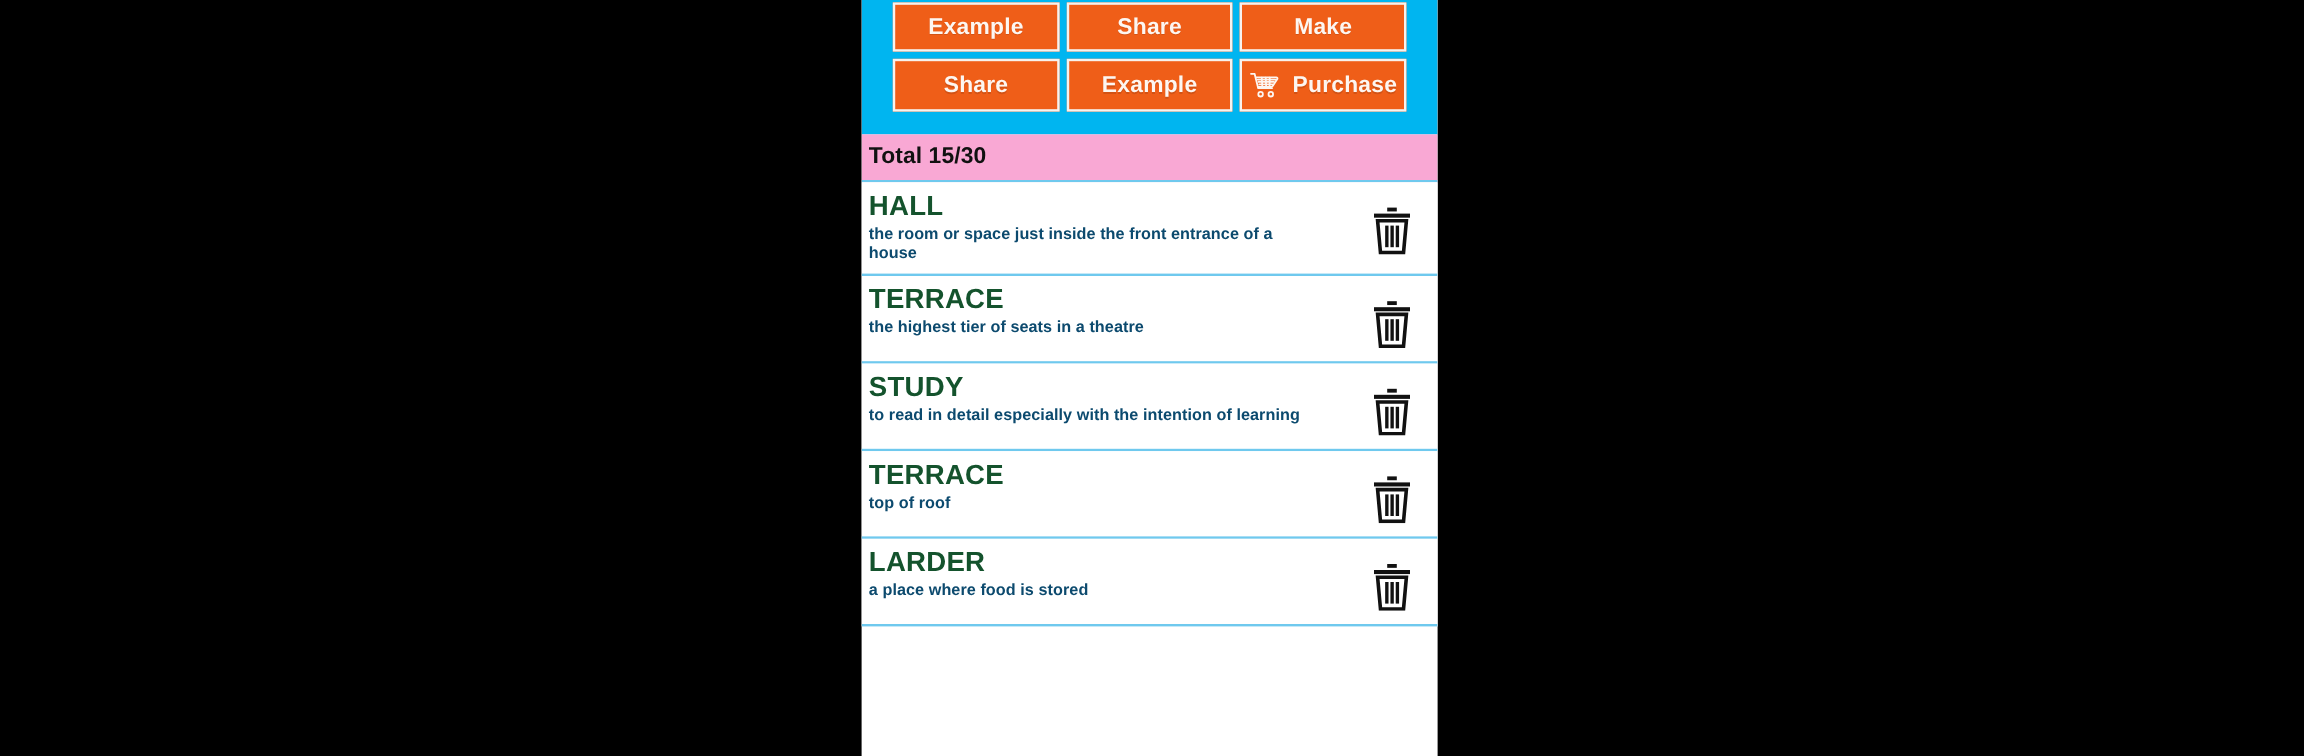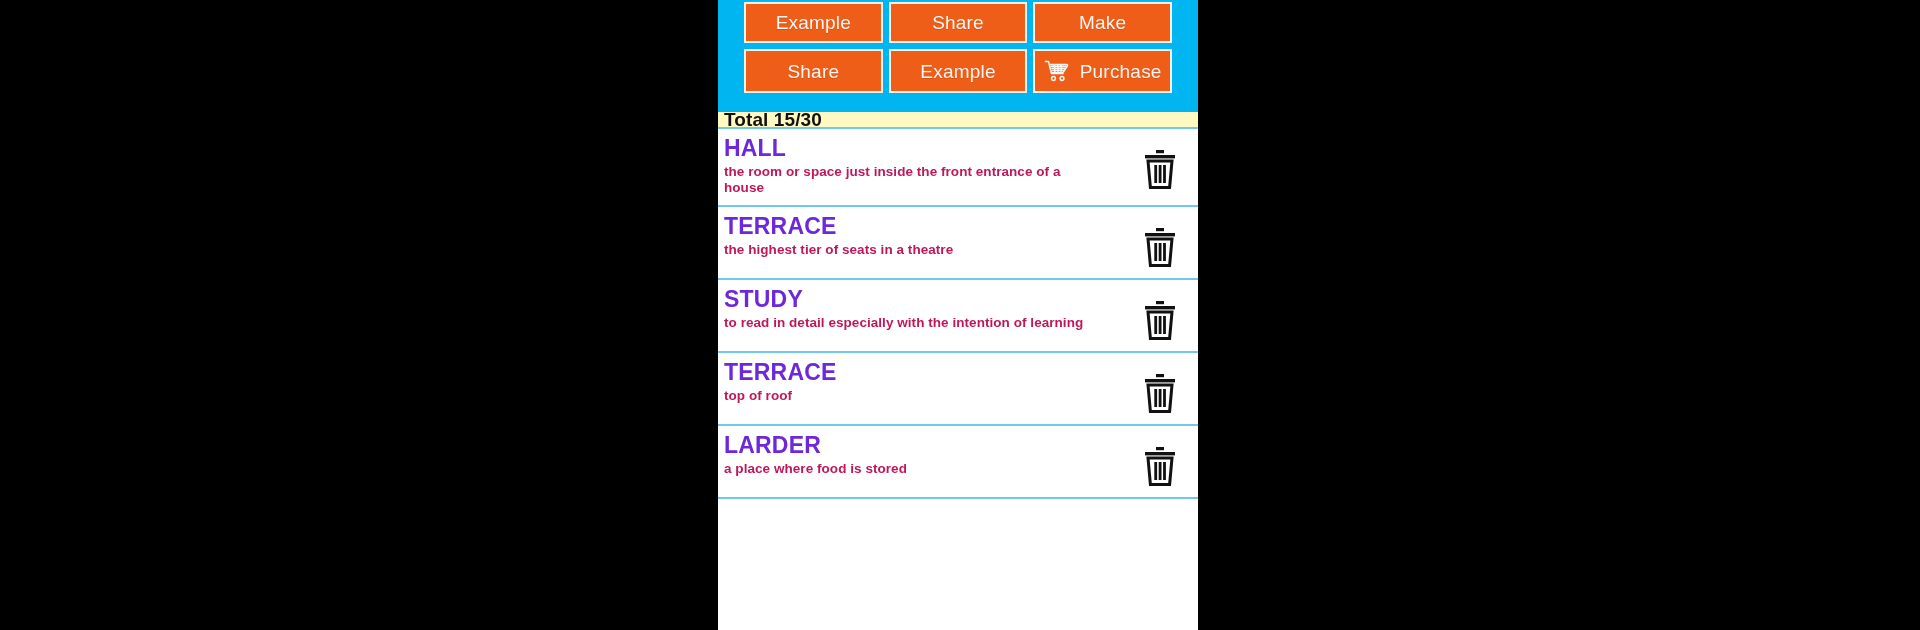--- a/index.html
+++ b/index.html
@@ -47,21 +47,21 @@
     margin-bottom: 6px;
   }
   .btn-row:last-child { margin-bottom: 12px; }
 
   .tb-btn {
     flex: 1 1 0;
     background: #EF5E18;
     border: 2px solid #f7f2ee;
     color: #fdf6f1;
     font-family: "Liberation Sans", sans-serif;
-    font-weight: normal;
+    font-weight: bold;
     font-size: 19px;
     line-height: 1;
     height: 41px;
     display: flex;
     align-items: center;
     justify-content: center;
     gap: 8px;
     cursor: pointer;
     letter-spacing: 0.2px;
     text-shadow: 0 1px 0 rgba(0,0,0,0.12);
@@ -74,22 +74,22 @@
     display: inline-block;
     width: 26px;
     height: 24px;
     flex: 0 0 auto;
     margin-right: 2px;
   }
   .cart-icon svg { display: block; width: 26px; height: 24px; }
 
   
   .total-bar {
-    background: #fef9c3;
-    height: 17px;
+    background: #f9a8d4;
+    height: 40px;
     display: flex;
     align-items: center;
     padding-left: 6px;
     border-bottom: 2px solid #6fc9ee;
   }
   .total-bar .total-text {
     font-family: "Liberation Sans", sans-serif;
     font-size: 19px;
     font-weight: bold;
     color: #111111;
@@ -117,31 +117,31 @@
   .word-texts {
     display: flex;
     flex-direction: column;
     max-width: 370px;
   }
 
   .word-term {
     font-family: "Liberation Sans", sans-serif;
     font-size: 23px;
     font-weight: bold;
-    color: #6d28d9;
+    color: #14532d;
     line-height: 1.05;
     letter-spacing: 0.2px;
     margin-bottom: 4px;
   }
 
   .word-def {
     font-family: "Liberation Sans", sans-serif;
     font-size: 13.5px;
     font-weight: bold;
-    color: #be185d;
+    color: #0c4a6e;
     line-height: 1.15;
     letter-spacing: 0.05px;
   }
 
   .delete-btn {
     flex: 0 0 auto;
     width: 40px;
     height: 42px;
     margin-top: 12px;
     margin-right: 12px;

